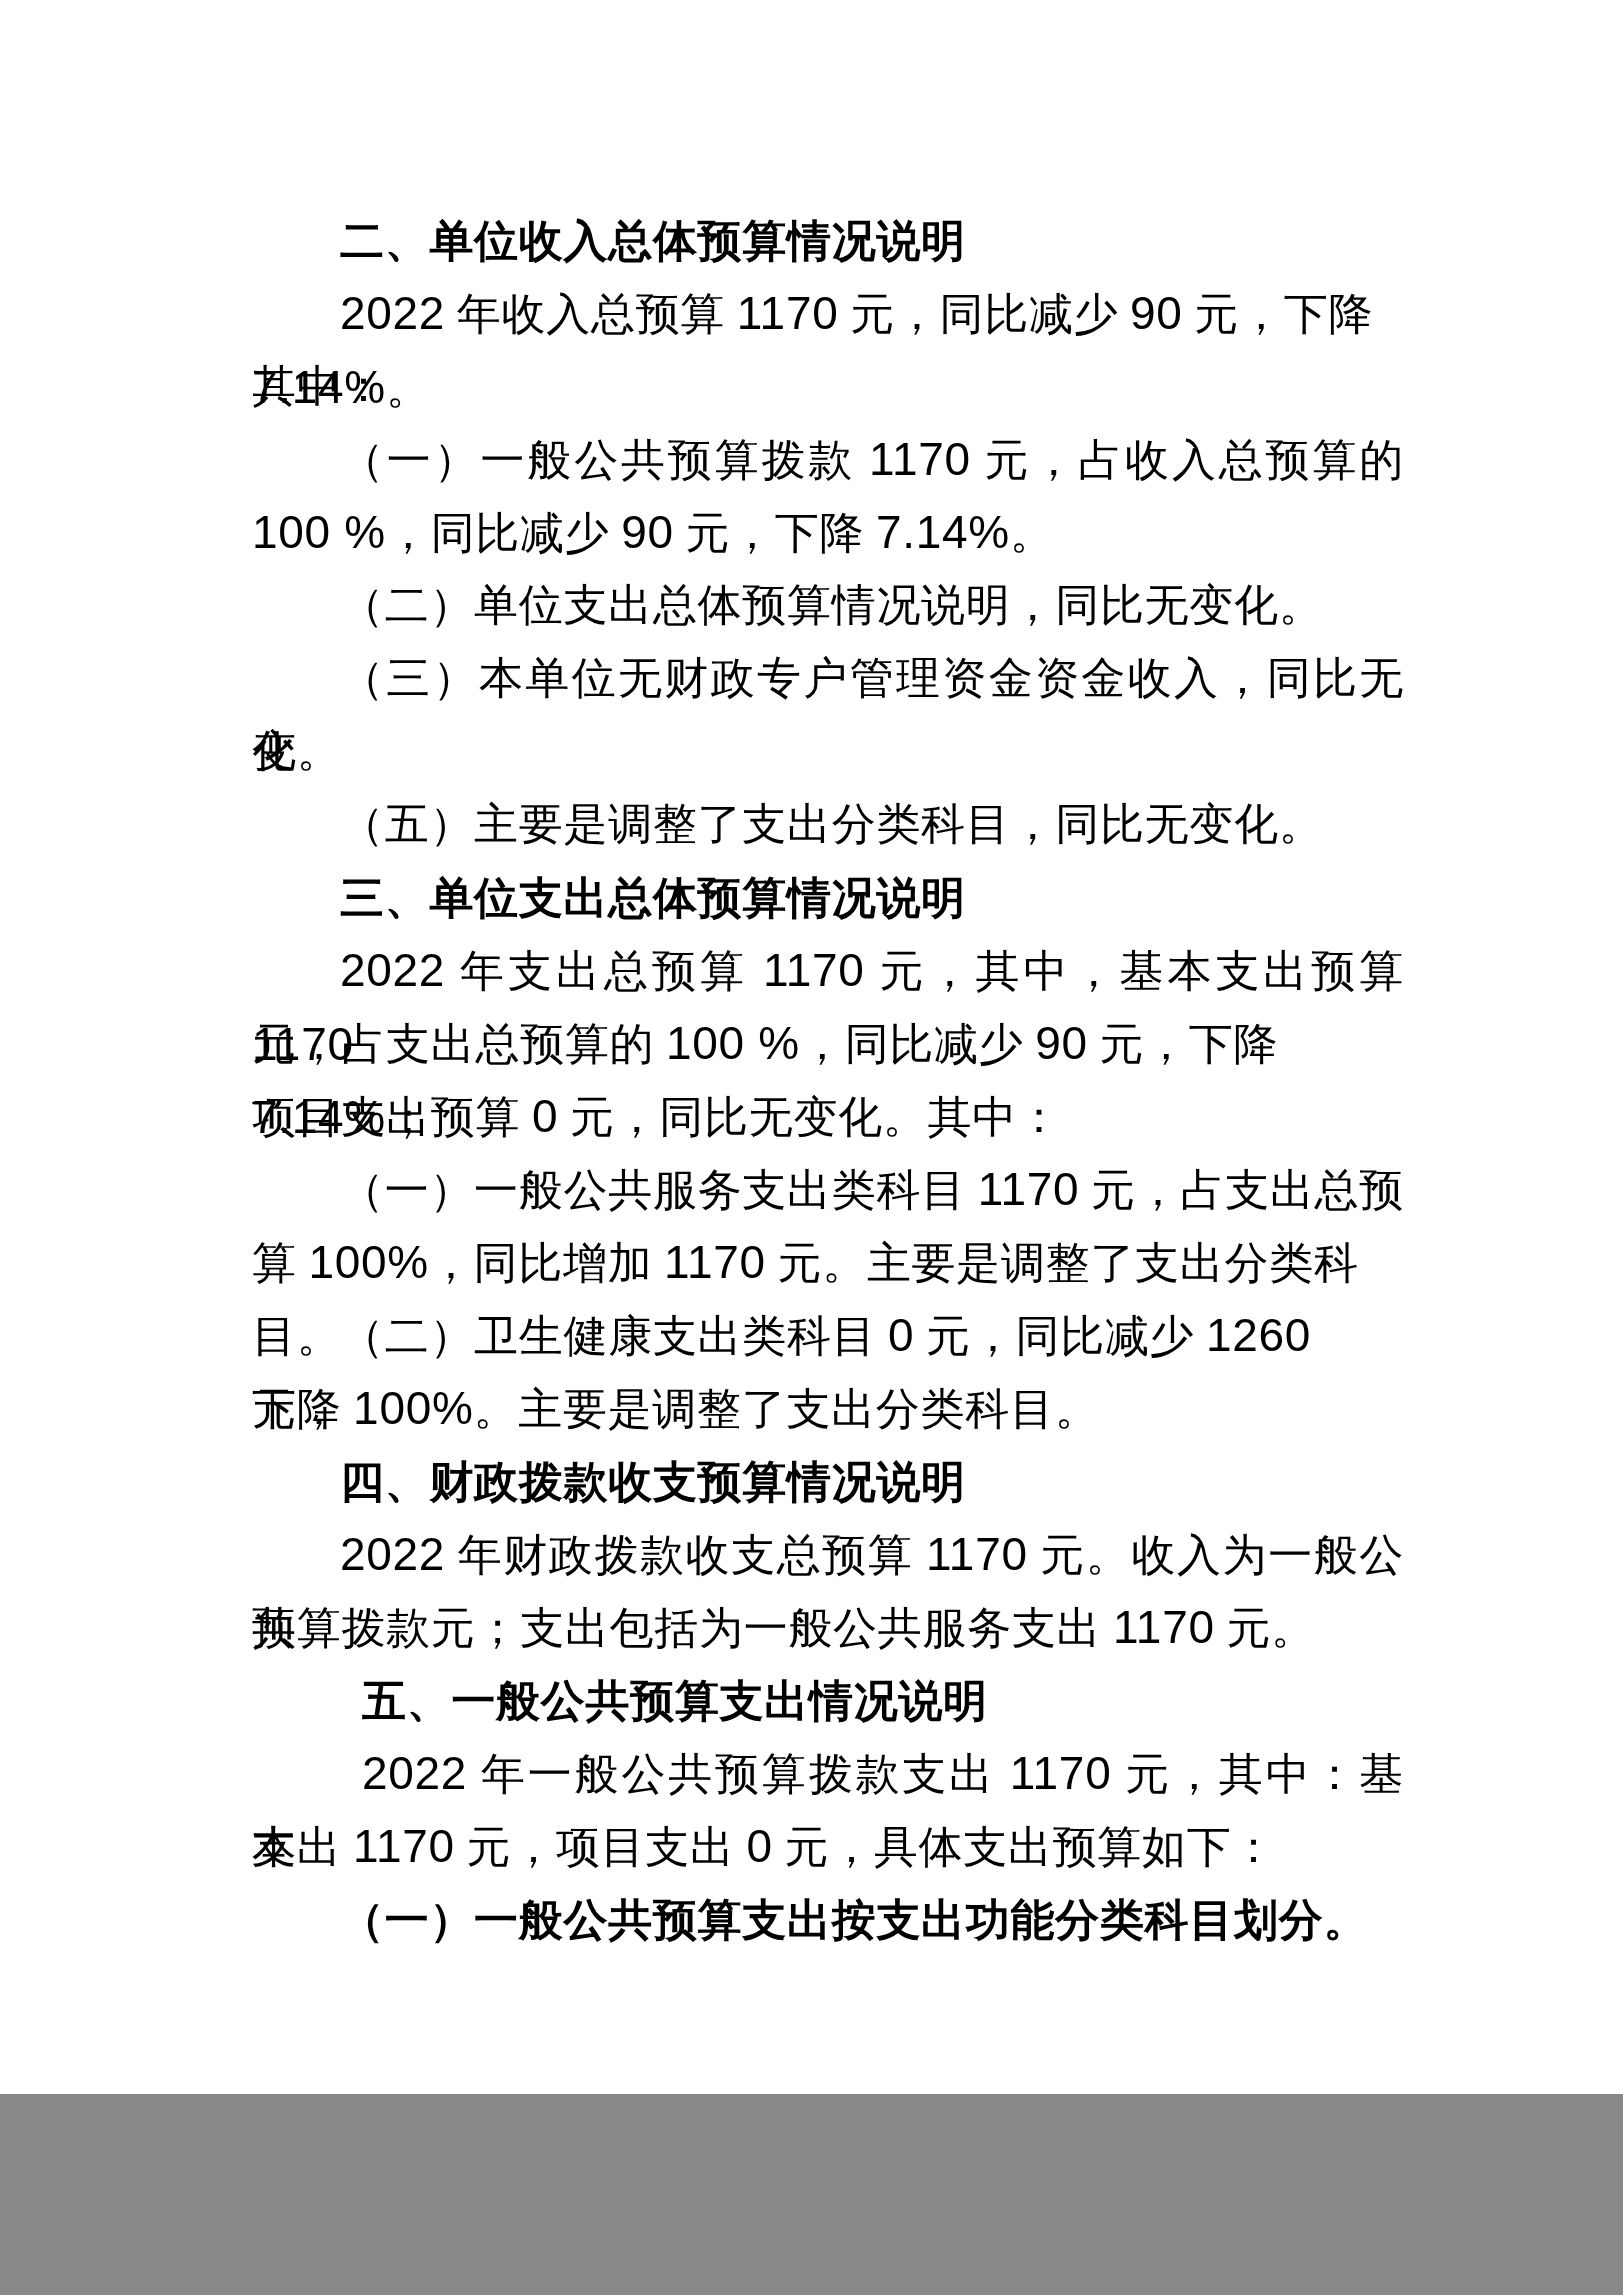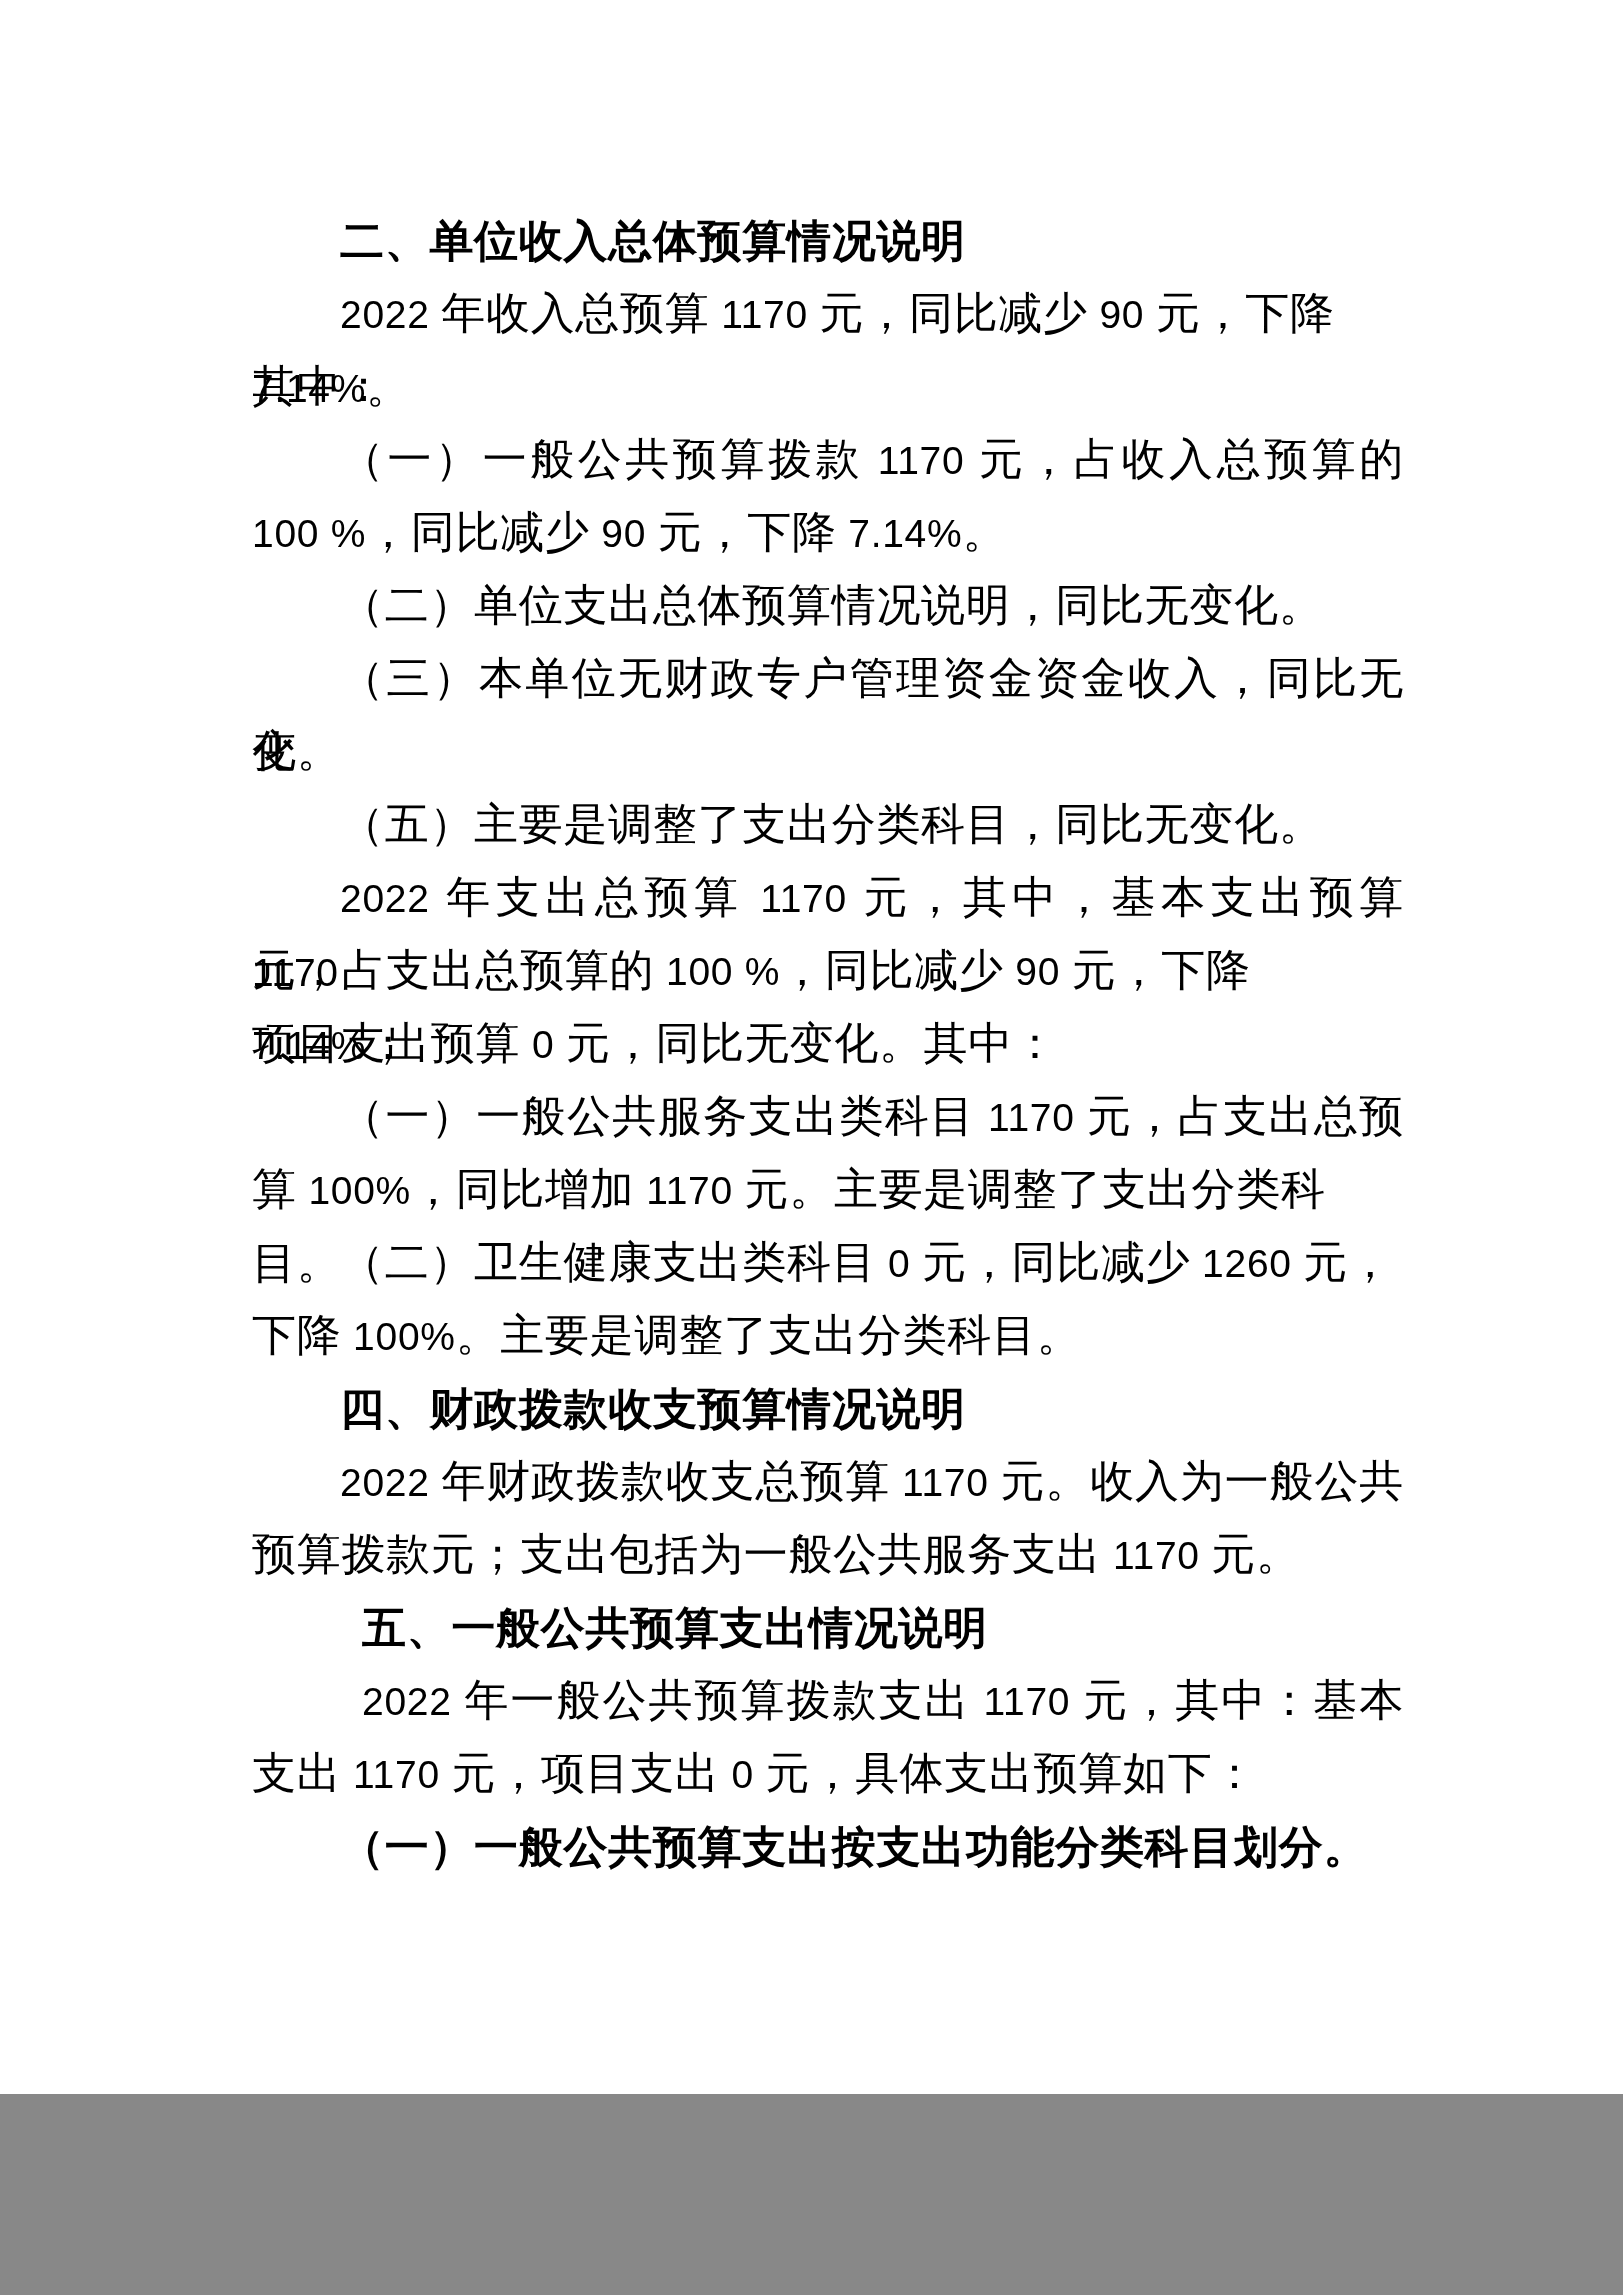--- a/index.html
+++ b/index.html
@@ -27,21 +27,21 @@
   }
   .line.body {
     font-family: "Liberation Serif", "DejaVu Serif", serif;
   }
   .line.heading {
     font-family: "Liberation Sans", "DejaVu Sans", sans-serif;
     font-weight: 700;
   }
   .line .num {
     font-family: "Liberation Sans", "DejaVu Sans", sans-serif;
-    font-size: 39px;
+    font-size: 46px;
   }
   .ind-0   { text-indent: 0; }
   .ind-2   { text-indent: 88px; }
   .ind-2_5 { text-indent: 110px; }
   .fill {
     text-align: justify;
     text-align-last: justify;
   }
   .footer {
     position: absolute;
@@ -62,20 +62,21 @@
   <div class="doc-body">
       <div class="line heading ind-2">二、单位收入总体预算情况说明</div>
       <div class="line body ind-2"><span class="num">2022</span> 年收入总预算 <span class="num">1170</span> 元，同比减少 <span class="num">90</span> 元，下降 <span class="num">7.14%</span>。</div>
       <div class="line body ind-0">其中：</div>
       <div class="line body ind-2 fill">（一）一般公共预算拨款 <span class="num">1170</span> 元，占收入总预算的</div>
       <div class="line body ind-0"><span class="num">100 %</span>，同比减少 <span class="num">90</span> 元，下降 <span class="num">7.14%</span>。</div>
       <div class="line body ind-2">（二）单位支出总体预算情况说明，同比无变化。</div>
       <div class="line body ind-2 fill">（三）本单位无财政专户管理资金资金收入，同比无变</div>
       <div class="line body ind-0">化。</div>
       <div class="line body ind-2">（五）主要是调整了支出分类科目，同比无变化。</div>
+      <div class="line heading ind-2">三、单位支出总体预算情况说明</div>
       <div class="line body ind-2 fill"><span class="num">2022</span> 年支出总预算 <span class="num">1170</span> 元，其中，基本支出预算 <span class="num">1170</span></div>
       <div class="line body ind-0">元，占支出总预算的 <span class="num">100 %</span>，同比减少 <span class="num">90</span> 元，下降 <span class="num">7.14%</span>；</div>
       <div class="line body ind-0">项目支出预算 <span class="num">0</span> 元，同比无变化。其中：</div>
       <div class="line body ind-2 fill">（一）一般公共服务支出类科目 <span class="num">1170</span> 元，占支出总预</div>
       <div class="line body ind-0">算 <span class="num">100%</span>，同比增加 <span class="num">1170</span> 元。主要是调整了支出分类科目。</div>
       <div class="line body ind-2">（二）卫生健康支出类科目 <span class="num">0</span> 元，同比减少 <span class="num">1260</span> 元，</div>
       <div class="line body ind-0">下降 <span class="num">100%</span>。主要是调整了支出分类科目。</div>
       <div class="line heading ind-2">四、财政拨款收支预算情况说明</div>
       <div class="line body ind-2 fill"><span class="num">2022</span> 年财政拨款收支总预算 <span class="num">1170</span> 元。收入为一般公共</div>
       <div class="line body ind-0">预算拨款元；支出包括为一般公共服务支出 <span class="num">1170</span> 元。</div>

